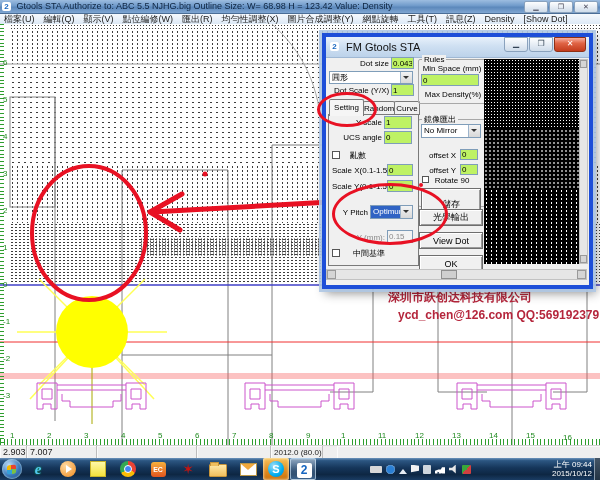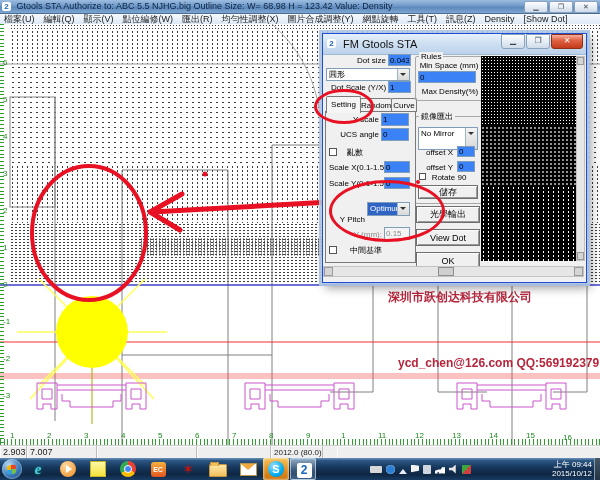--- a/index.html
+++ b/index.html
@@ -24,32 +24,32 @@
   .ruler-v{position:absolute;left:0;top:0;width:10px;height:421px;
     background:repeating-linear-gradient(to bottom,#2e9e2e 0 1px,transparent 1px 3.7px);
     background-size:4px 100%;background-repeat:no-repeat;}
   .rlab{position:absolute;color:#1f8a1f;font-size:8px;line-height:8px;}
   .ruler-h{position:absolute;left:0;top:407px;width:600px;height:14px;}
   .ruler-h .ticks{position:absolute;left:0;bottom:0;width:600px;height:6px;
     background:repeating-linear-gradient(to right,#2e9e2e 0 1px,transparent 1px 3.7px);}
   .company{position:absolute;color:#b5263c;font-weight:bold;font-size:12px;line-height:18px;white-space:nowrap;}
   
   .dialog{left:322px;top:33px;width:263px;height:248px;background:#f0f0f0;
-    border:1px solid #1d4ed8;box-shadow:0 0 0 3px rgba(175,200,228,.9),3px 4px 10px rgba(0,0,0,.45);z-index:40;}
+    border:4px solid #1d4ed8;box-shadow:0 0 0 3px rgba(175,200,228,.9),3px 4px 10px rgba(0,0,0,.45);z-index:40;}
   .dlg-title{position:absolute;left:0;top:0;width:100%;height:20px;
     background:linear-gradient(#e8f1fb,#cfe0f2 45%,#bcd2ea);border-bottom:1px solid #9fb8d4;
     font-size:11px;line-height:20px;color:#111;white-space:nowrap;}
   .dlg-btn{width:22px;height:13px;border:1px solid #8aa2bd;border-radius:0 0 3px 3px;
     background:linear-gradient(#fdfeff,#cfdcea);font-size:8px;line-height:11px;text-align:center;color:#345;}
   .dlg-close{width:30px;background:linear-gradient(#f8b0a0,#e06445 40%,#c33b1c);color:#fff;border-color:#8f3015;}
   .dlg-body{position:absolute;left:0;top:20px;width:261px;height:228px;font-size:8px;}
   .lbl{position:absolute;font-size:8px;line-height:9px;color:#000;text-align:right;white-space:nowrap;}
   .lbl-l{text-align:center;}
   .dis{color:#8a8a8a;}
-  .inp{position:absolute;background:#3b82f6;border:1px solid #7f9db9;font:8px "Liberation Sans",sans-serif;
+  .inp{position:absolute;background:#bef264;border:1px solid #7f9db9;font:8px "Liberation Sans",sans-serif;
     padding:0 1px;margin:0;box-sizing:border-box;}
   .inp:disabled{background:#f3f3f3;color:#8a8a8a;}
   .sel{position:absolute;background:#fff;border:1px solid #7f9db9;box-sizing:border-box;display:flex;}
   .sel .val{flex:1;font-size:8px;line-height:11px;padding-left:2px;overflow:hidden;white-space:nowrap;}
   .sel .hl{background:#2f63c4;color:#fff;}
   .sel .arrow{width:11px;background:linear-gradient(#f4f4f4,#d8d8d8);border-left:1px solid #9db4cc;
     position:relative;}
   .sel .arrow:after{content:"";position:absolute;left:2px;top:4px;border:3px solid transparent;border-top-color:#333;}
   .grp{position:absolute;border:1px solid #a8a8a8;border-radius:2px;}
   .legend{position:absolute;background:#f0f0f0;font-size:8px;line-height:9px;padding:0 2px;white-space:nowrap;}
@@ -236,21 +236,21 @@
     <span class="rlab" style="left:378px;top:1px;">11</span>
     <span class="rlab" style="left:415px;top:1px;">12</span>
     <span class="rlab" style="left:452px;top:1px;">13</span>
     <span class="rlab" style="left:489px;top:1px;">14</span>
     <span class="rlab" style="left:526px;top:1px;">15</span>
     <span class="rlab" style="left:563px;top:3px;">16</span>
   </div>
 
   <div class="company" style="left:388px;top:264px;">
     <div>深圳市跃创达科技有限公司</div>
-    <div style="padding-left:10px;margin-top:48px;">ycd_chen@126.com   QQ:569192379</div>
+    <div style="padding-left:10px;">ycd_chen@126.com   QQ:569192379</div>
   </div>
 </div>
 
 <div class="abs dialog">
   <div class="dlg-title">
     <span class="app-ico" style="margin:5px 4px 0 4px;vertical-align:top;">2</span>
     <span>FM  Gtools STA</span>
     <span style="position:absolute;right:3px;top:0;display:flex;gap:1px;">
       <span class="dlg-btn">▁</span>
       <span class="dlg-btn">❐</span>
@@ -284,52 +284,52 @@
 
     <span class="chk" style="left:6px;top:94px;z-index:2;"></span>
     <span class="lbl lbl-l" style="left:17px;top:94px;width:30px;z-index:2;">亂數</span>
 
     <span class="lbl" style="left:6px;top:109px;width:54px;z-index:2;">Scale X(0.1-1.5)</span>
     <input class="inp" style="left: 61px; top: 107px; width: 26px; height: 12px; z-index: 2;" value="0">
 
     <span class="lbl" style="left:6px;top:125px;width:54px;z-index:2;">Scale Y(0.1-1.5)</span>
     <input class="inp" style="left: 61px; top: 123px; width: 26px; height: 12px; z-index: 2;" value="0">
 
-    <span class="lbl" style="left:14px;top:151px;width:28px;z-index:2;margin-top:10px;">Y Pitch</span>
+    <span class="lbl" style="left:14px;top:151px;width:28px;z-index:2;">Y Pitch</span>
     <div class="sel" style="left:44px;top:148px;width:43px;height:14px;z-index:2;">
       <span class="val hl">Optimum</span>
       <span class="arrow"></span>
     </div>
 
     <span class="lbl dis" style="left:30px;top:176px;width:29px;z-index:2;">Y (mm):</span>
     <input class="inp" style="left: 61px; top: 173px; width: 26px; height: 13px; z-index: 2;" disabled="" value="0.15">
 
     <span class="chk" style="left:6px;top:192px;z-index:2;"></span>
     <span class="lbl lbl-l" style="left:17px;top:192px;width:52px;z-index:2;">中間基準</span>
 
     <div class="grp" style="left:92px;top:2px;width:66px;height:43px;"></div>
     <span class="legend" style="left:96px;top:-2px;">Rules</span>
     <span class="lbl lbl-l" style="left:96px;top:7px;width:60px;">Min Space (mm)</span>
     <input class="inp" style="left: 95px; top: 17px; width: 58px; height: 12px;" value="0">
     <span class="lbl lbl-l" style="left:96px;top:33px;width:62px;">Max Density(%)</span>
 
     <div class="grp" style="left:92px;top:62px;width:66px;height:86px;"></div>
     <span class="legend" style="left:96px;top:58px;">鏡像匯出</span>
-    <div class="sel" style="left:95px;top:73px;width:60px;height:23px;">
+    <div class="sel" style="left:95px;top:67px;width:60px;height:14px;">
       <span class="val">No Mirror</span>
       <span class="arrow"></span>
     </div>
     <span class="lbl" style="left:102px;top:94px;width:28px;">offset X</span>
     <input class="inp" style="left: 134px; top: 92px; width: 18px; height: 11px;" value="0">
     <span class="lbl" style="left:102px;top:109px;width:28px;">offset Y</span>
     <input class="inp" style="left: 134px; top: 107px; width: 18px; height: 11px;" value="0">
     <span class="chk" style="left:96px;top:119px;width:7px;height:7px;"></span>
     <span class="lbl lbl-l" style="left:106px;top:119px;width:40px;">Rotate 90</span>
     <span class="red-dot" style="left:93px;top:126px;"></span>
-    <button class="btn" style="left:95px;top:131px;width:60px;height:14px;">儲存</button>
+    <button class="btn" style="left:95px;top:131px;width:60px;height:32px;">儲存</button>
 
     <button class="btn" style="left:93px;top:152px;width:64px;height:17px;">光學輸出</button>
     <button class="btn" style="left:93px;top:175px;width:64px;height:17px;">View Dot</button>
     <button class="btn" style="left:93px;top:198px;width:64px;height:17px;">OK</button>
 
     <div class="preview">
       <div class="pband" style="top:0;height:70px;background-size:3px 3px;"></div>
       <div class="pband" style="top:70px;height:60px;background-size:4px 4px;"></div>
       <div class="pband" style="top:130px;height:75px;background-size:5px 4px;"></div>
     </div>

